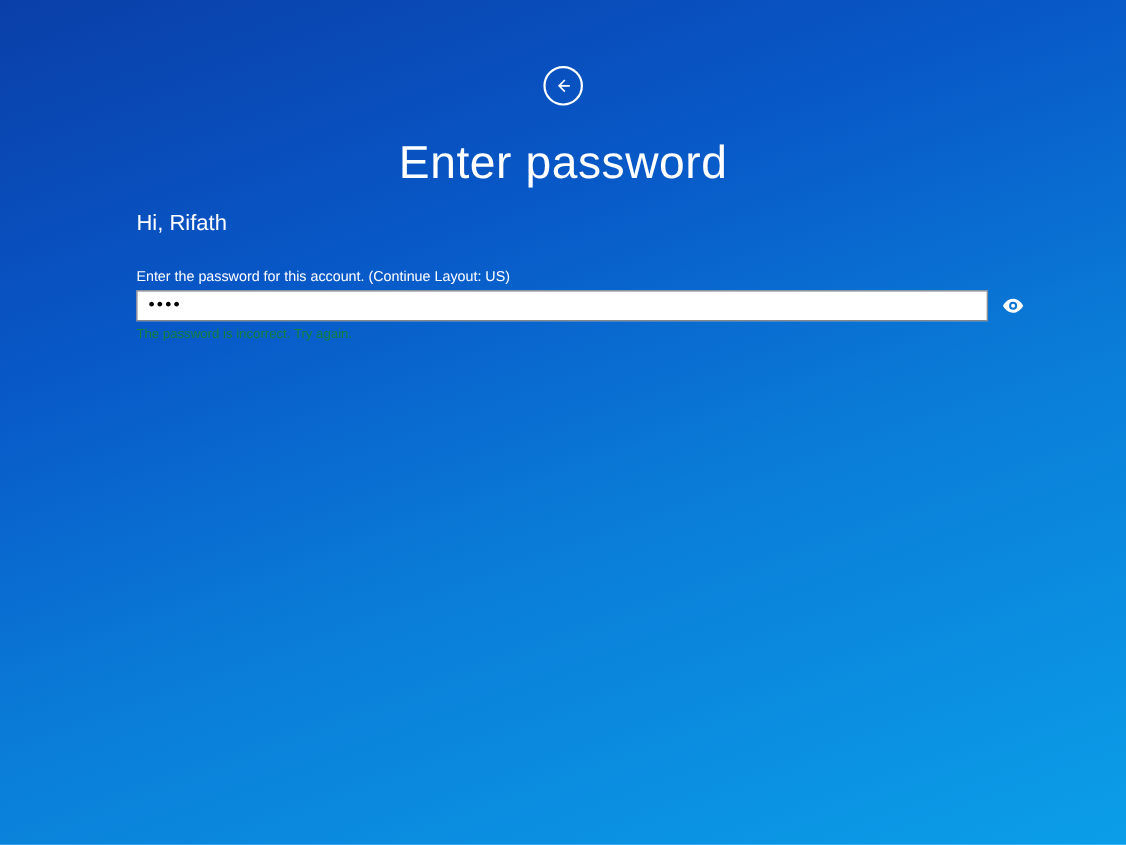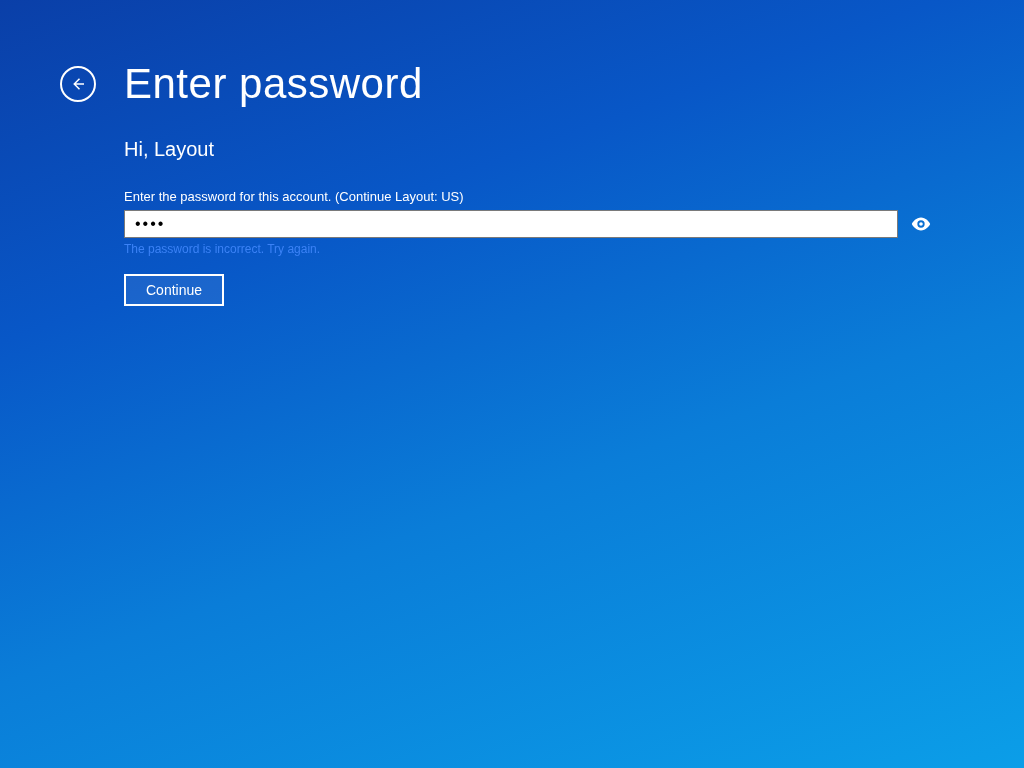--- a/index.html
+++ b/index.html
@@ -16,21 +16,22 @@
       overflow: hidden;
       position: relative;
     }
     .container {
       padding: 60px 60px 0 60px;
     }
     .header-row {
       display: flex;
       align-items: center;
       gap: 28px;
-      margin-bottom: 30px;
+      margin-bottom: 20px;
+      flex-direction: column;
     }
     .back-button {
       width: 36px;
       height: 36px;
       border: 2px solid #ffffff;
       border-radius: 50%;
       display: flex;
       align-items: center;
       justify-content: center;
       cursor: pointer;
@@ -87,21 +88,21 @@
       justify-content: center;
       cursor: pointer;
     }
     .reveal-button svg {
       width: 22px;
       height: 22px;
       fill: #ffffff;
     }
     .error-text {
       font-size: 12px;
-      color: #3b82f6;
+      color: #15803d;
       margin-bottom: 18px;
     }
     .bottom-row {
       display: flex;
       align-items: center;
       justify-content: space-between;
       margin-top: 8px;
     }
     .keyboard-link {
       font-size: 18px;
@@ -127,32 +128,31 @@
   <div class="header-row">
     <div class="back-button">
       <svg viewBox="0 0 24 24">
         <path d="M14 5 L7 12 L14 19 M7 12 L20 12"></path>
       </svg>
     </div>
     <h1 class="page-title">Enter password</h1>
   </div>
 
   <div class="content">
-    <div class="greeting">Hi, Layout</div>
+    <div class="greeting">Hi, Rifath</div>
 
     <div class="instruction">Enter the password for this account. (Continue Layout: US)</div>
 
     <div class="password-row">
       <input type="text" class="password-input" value="••••" style="">
       <div class="reveal-button">
         <svg viewBox="0 0 24 24">
           <path d="M12 5c-5 0-9 4.5-10 7 1 2.5 5 7 10 7s9-4.5 10-7c-1-2.5-5-7-10-7zm0 11a4 4 0 1 1 0-8 4 4 0 0 1 0 8zm0-6a2 2 0 1 0 0 4 2 2 0 0 0 0-4z"></path>
         </svg>
       </div>
     </div>
 
     <div class="error-text">The password is incorrect. Try again.</div>
 
     <div class="bottom-row">
-      <button class="continue-button">Continue</button>
     </div>
   </div>
 </div>
 
 </body></html>

